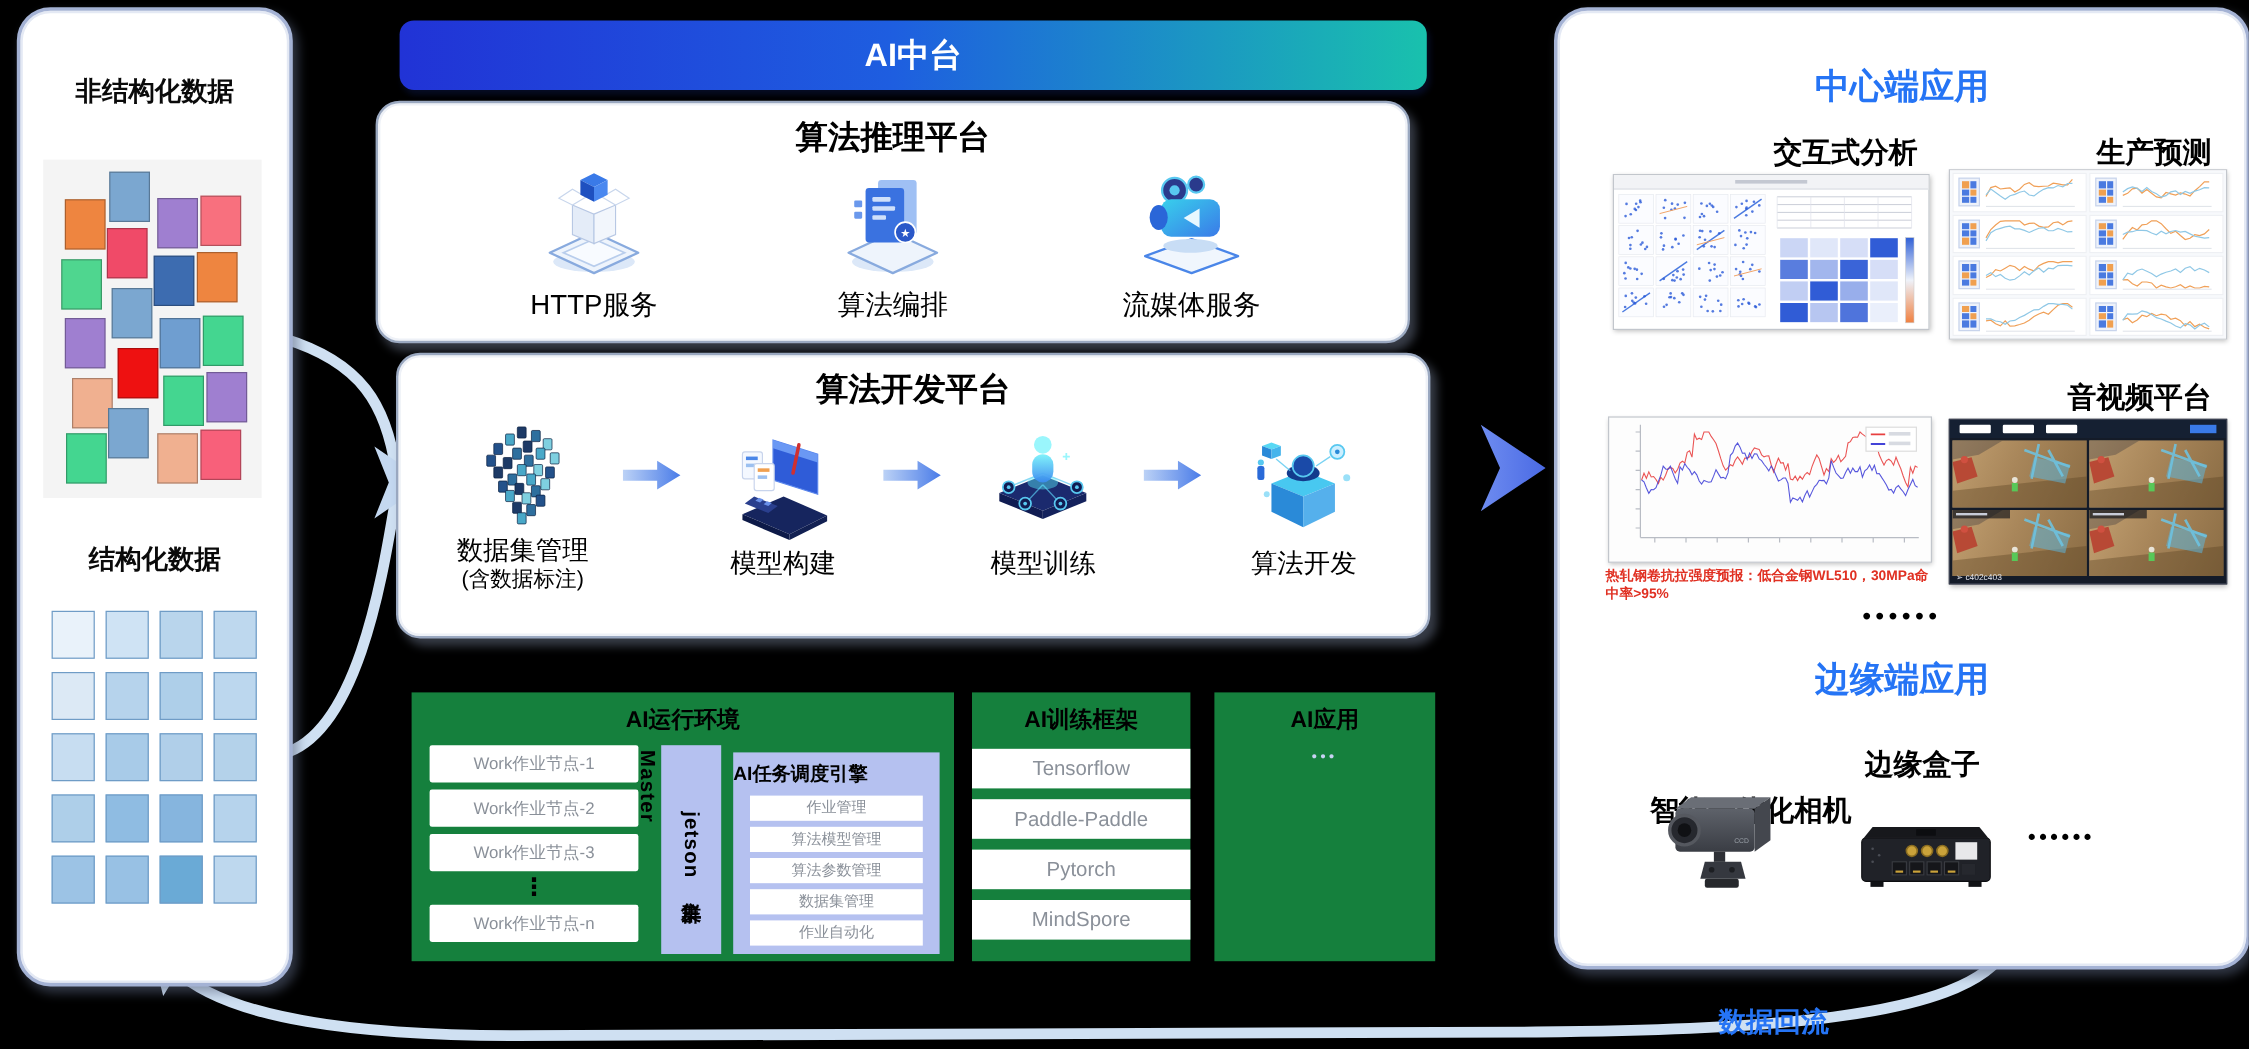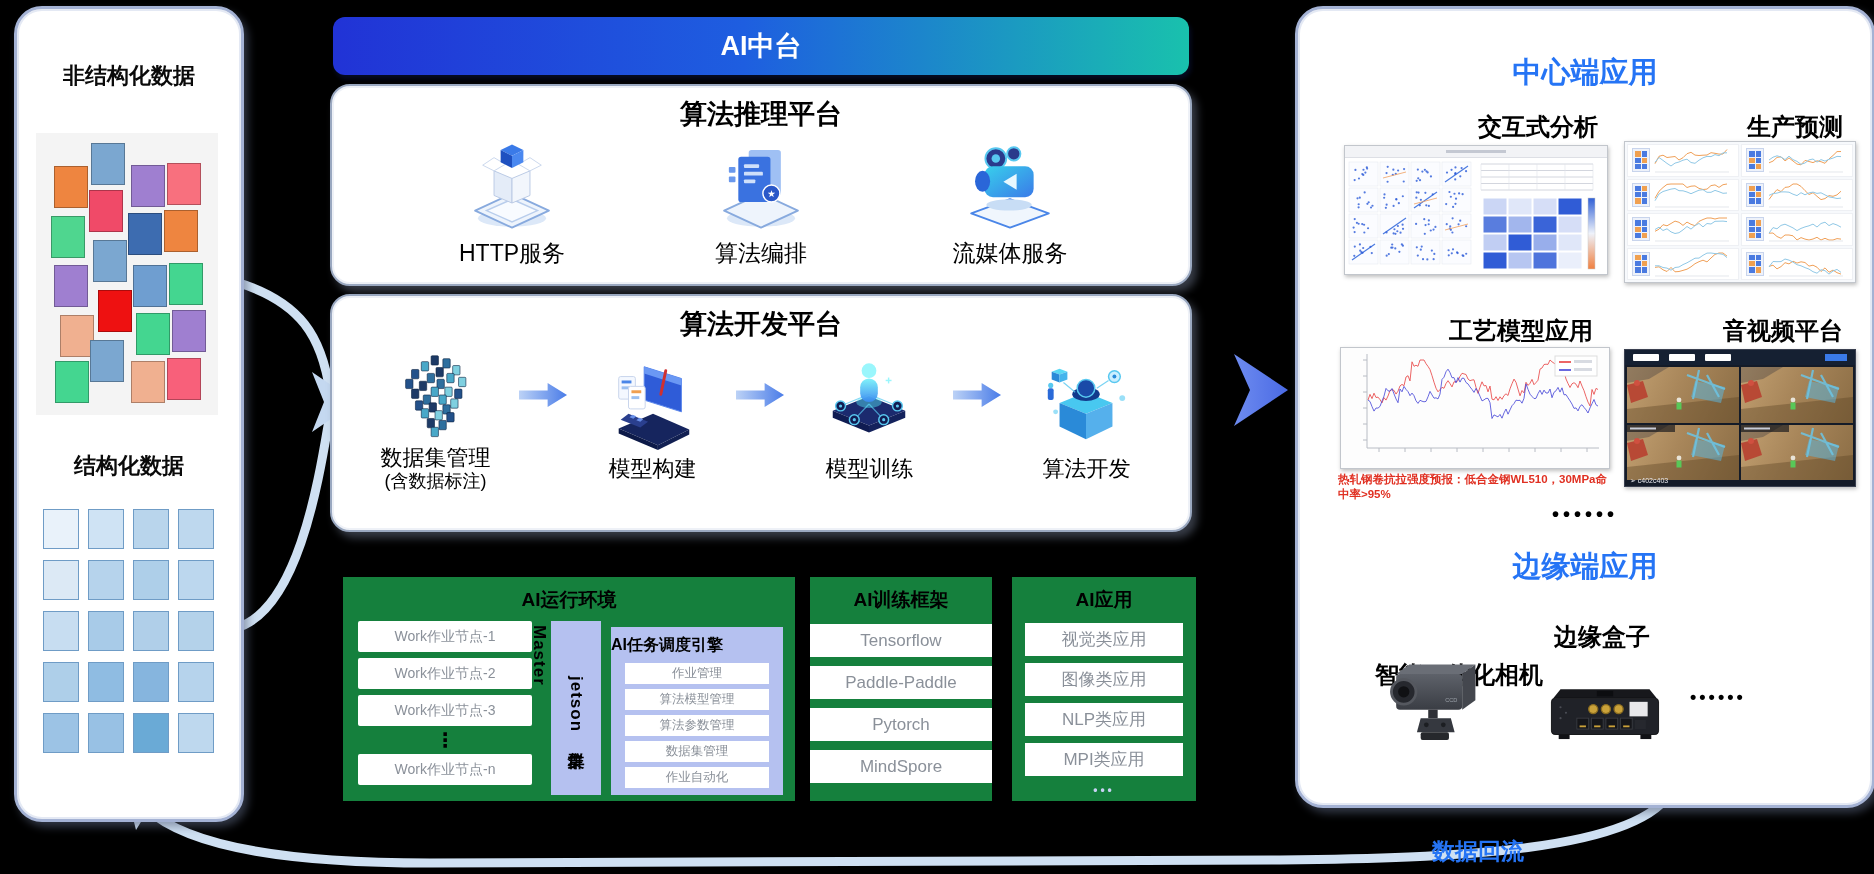--- a/index.html
+++ b/index.html
@@ -122,21 +122,21 @@
       <div style="background: rgb(152, 193, 228); border: 1px solid rgb(111, 156, 198); box-sizing: border-box;"></div>
       <div style="background: rgb(106, 170, 214); border: 1px solid rgb(111, 156, 198); box-sizing: border-box;"></div>
       <div style="background: rgb(190, 216, 238); border: 1px solid rgb(111, 156, 198); box-sizing: border-box;"></div>
     </div>
 </div>
 
 <div class="ai-header">
   <span>AI中台</span>
 </div>
 
-<div class="center-panel" style="left:330px;top:84px;width:858px;height:198px;">
+<div class="center-panel" style="left:313px;top:84px;width:858px;height:198px;">
   <h2>算法推理平台</h2>
   <div class="inf-row">
     <div class="inf-item">
       <svg width="104" height="96" viewBox="0 0 110 100">
         <ellipse cx="55" cy="84" rx="36" ry="9" fill="#dce8f8"></ellipse>
         <polygon points="55,58 94,76 55,94 16,76" fill="#eef4fc" stroke="#88aade" stroke-width="2" stroke-linejoin="round"></polygon>
         <polygon points="55,64 82,76 55,88 28,76" fill="#f8fbff" stroke="#b8cdec" stroke-width="1.5"></polygon>
         <polygon points="36,34 55,42 55,68 36,60" fill="#e4ecf8" stroke="#b8c8e4"></polygon>
         <polygon points="55,42 74,34 74,60 55,68" fill="#f2f6fc" stroke="#b8c8e4"></polygon>
         <polygon points="36,34 24,28 36,20 48,27" fill="#fff" stroke="#c8d6ec"></polygon>
@@ -364,26 +364,20 @@
   <div id="framework-rows">
       <div class="fw-row">Tensorflow</div>
       <div class="fw-row">Paddle-Paddle</div>
       <div class="fw-row">Pytorch</div>
       <div class="fw-row">MindSpore</div>
     </div>
 </div>
 
 <div class="blue-box" style="left:1012px;top:577px;width:184px;height:224px;">
   <div class="bb-title" style="padding-bottom:10px;">AI应用</div>
-  <div id="apps-rows">
-      <div class="app-row">视觉类应用</div>
-      <div class="app-row">图像类应用</div>
-      <div class="app-row">NLP类应用</div>
-      <div class="app-row">MPI类应用</div>
-    </div>
   <div class="box-more">•••</div>
 </div>
 
 <div class="side-panel" style="left:1295px;top:6px;width:574px;height:796px;">
   <div class="blue-title" style="top:44px;">中心端应用</div>
 
   <div class="app-label" style="left:50px;top:102px;width:250px;">交互式分析</div>
   <div class="app-label" style="left:330px;top:102px;width:215px;">生产预测</div>
 
   <div class="thumb" style="left:46px;top:136px;width:262px;height:128px;">
@@ -713,21 +707,20 @@
           </div>
           <svg width="78" height="26">
             <path d="M2,15.4 L6,14.2 L10,17.9 L14,15.6 L18,11.7 L22,12.9 L26,10.2 L30,12.1 L34,10.8 L38,11.5 L42,15.1 L46,14.2 L50,16.2 L54,20.5 L58,16.9 L62,21.2 L66,19.1 L70,21.7 L74,23.1" stroke="#f0a058" fill="none" stroke-width="1"></path>
                    <path d="M2,16.0 L6,10.5 L10,10.7 L14,10.6 L18,8.0 L22,9.1 L26,11.1 L30,13.7 L34,14.8 L38,16.6 L42,18.1 L46,20.7 L50,22.2 L54,18.7 L58,19.7 L62,23.1 L66,20.0 L70,18.4 L74,21.4" stroke="#90c8e6" fill="none" stroke-width="1"></path>
                    <line x1="2" y1="25" x2="76" y2="25" stroke="#d8dce4" stroke-width="0.7"></line>
           </svg>
         </div>
       </div>
   </div>
 
-  <div class="app-label" style="left:45px;top:306px;width:250px;">工艺模型应用</div>
   <div class="app-label" style="left:330px;top:306px;width:215px;">音视频平台</div>
 
   <div class="thumb" style="left:42px;top:338px;width:268px;height:120px;background:#fdfdfd;">
     <svg id="pm-svg" width="266" height="118">
         <line x1="26" y1="6" x2="26" y2="100" stroke="#b8bcc4" stroke-width="1"></line>
         <line x1="26" y1="100" x2="258" y2="100" stroke="#b8bcc4" stroke-width="1"></line>
         <line x1="22" y1="12" x2="26" y2="12" stroke="#b8bcc4"></line>
         <line x1="22" y1="28" x2="26" y2="28" stroke="#b8bcc4"></line>
         <line x1="22" y1="44" x2="26" y2="44" stroke="#b8bcc4"></line>
         <line x1="22" y1="60" x2="26" y2="60" stroke="#b8bcc4"></line>

